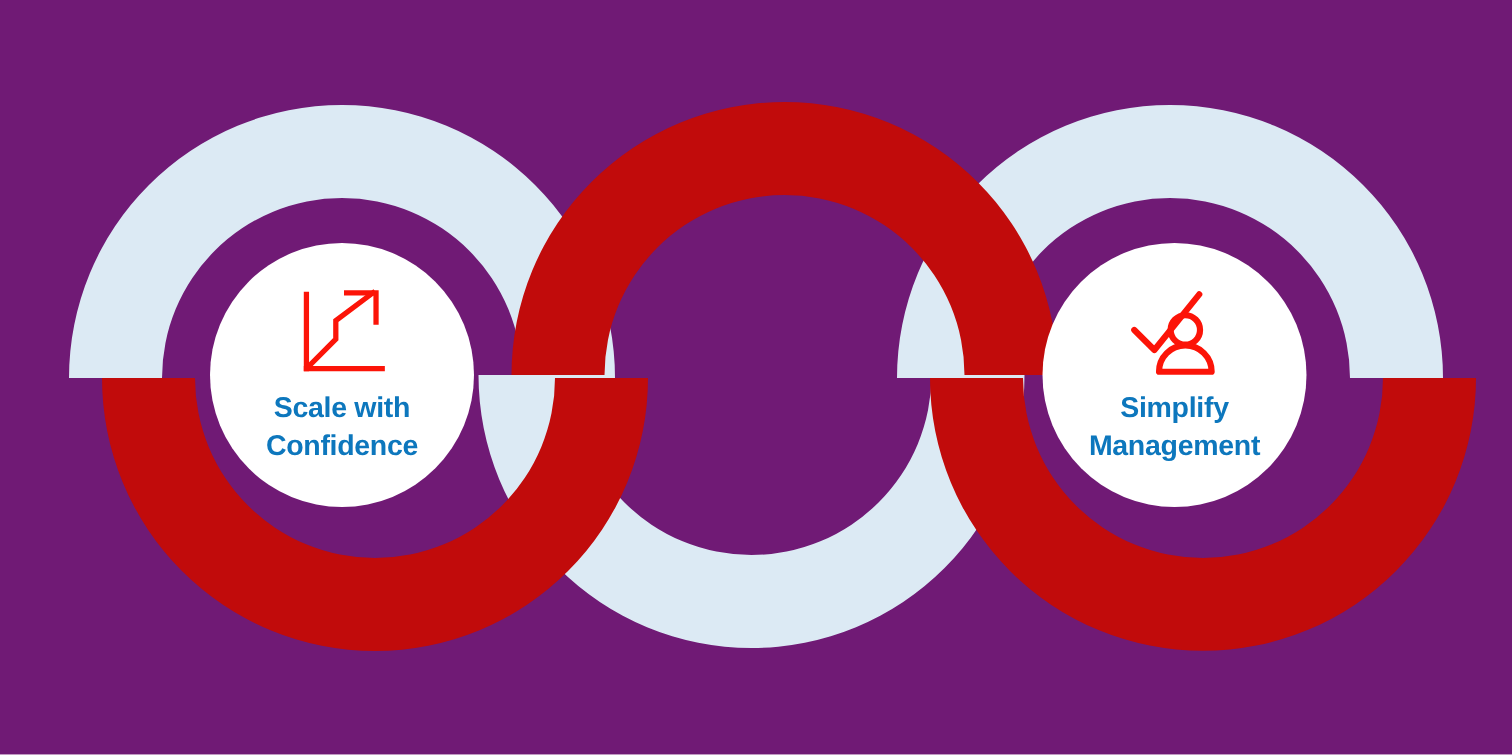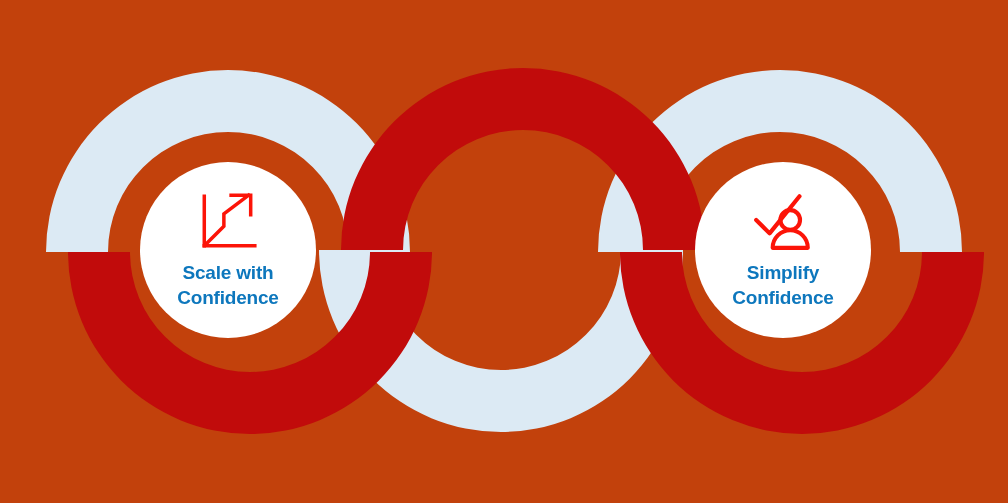--- a/index.html
+++ b/index.html
@@ -9,21 +9,21 @@
     background: #ffffff;
   }
   body {
     font-family: "Liberation Sans", sans-serif;
     -webkit-font-smoothing: antialiased;
   }
   #infographic {
     position: relative;
     width: 1008px;
     height: 503px;
-    background: #c2410c;
+    background: #701a75;
     overflow: hidden;
   }
   #wave-svg {
     position: absolute;
     left: 0;
     top: 0;
     width: 1008px;
     height: 503px;
     display: block;
   }
@@ -150,16 +150,16 @@
 
           <path d="M 6 31 L 19 44 L 48 8"></path>
 
           <circle cx="39" cy="31" r="9.5"></circle>
 
           <path d="M 22 58 A 17 17 0 0 1 56 58 Z"></path>
         </g>
       </svg>
     </span>
     <div class="node-label">Simplify
-Confidence</div>
+Management</div>
   </div>
 
 </div>
 
 </body></html>

